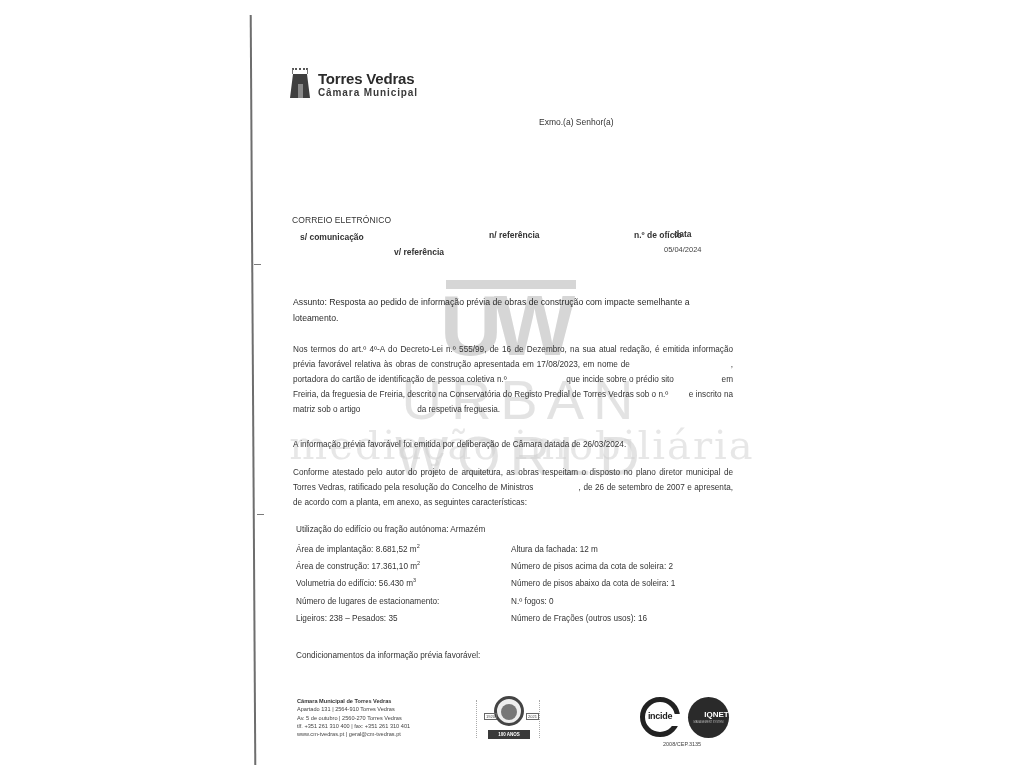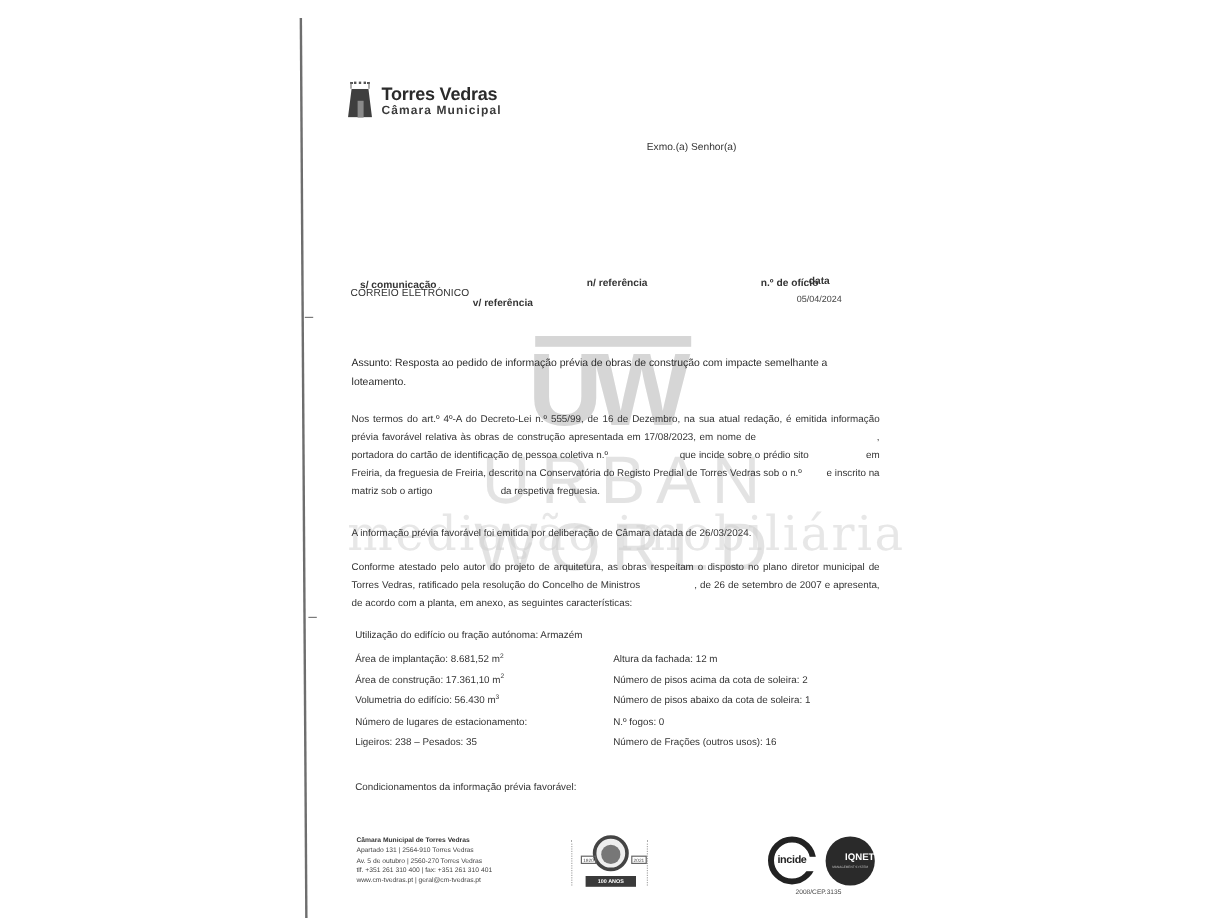--- a/index.html
+++ b/index.html
@@ -18,21 +18,21 @@
   .logo-mark { width: 20px; height: 30px; position: relative; margin-right: 8px; }
   .logo-mark .crown { position: absolute; top: 0; left: 2px; width: 16px; height: 6px; border-top: 2px dotted #555; border-left: 1px solid #777; border-right: 1px solid #777; }
   .logo-mark .tower { position: absolute; top: 6px; left: 0; width: 20px; height: 24px; background: #3f3f3f; clip-path: polygon(15% 0, 85% 0, 100% 100%, 0 100%); }
   .logo-mark .door { position: absolute; top: 16px; left: 8px; width: 5px; height: 14px; background: #8a8a8a; }
   .logo-text { display: flex; flex-direction: column; line-height: 1; }
   .logo-title { font-size: 15px; font-weight: bold; color: #2b2b2b; letter-spacing: -0.2px; }
   .logo-sub { font-size: 10px; font-weight: bold; color: #3a3a3a; letter-spacing: 0.9px; margin-top: 2px; }
 
   .addressee { position: absolute; left: 539px; top: 117px; font-size: 8.5px; color: #333; }
 
-  .channel { position: absolute; left: 292px; top: 215px; font-size: 8.5px; color: #333; letter-spacing: 0.1px; margin-top: 24px; }
+  .channel { position: absolute; left: 292px; top: 215px; font-size: 8.5px; color: #333; letter-spacing: 0.1px; }
 
   .refs { position: absolute; top: 230px; font-size: 8.5px; font-weight: bold; color: #333; }
   .refs.r1 { left: 300px; top: 232px; }
   .refs.r2 { left: 394px; top: 231px; margin-top: 16px; }
   .refs.r3 { left: 489px; top: 230px; }
   .refs.r4 { left: 610px; top: 230px; padding-left: 24px; }
   .refs.r5 { left: 674px; top: 229px; }
   .date-val { position: absolute; left: 664px; top: 245px; font-size: 7.5px; color: #444; }
 
   

